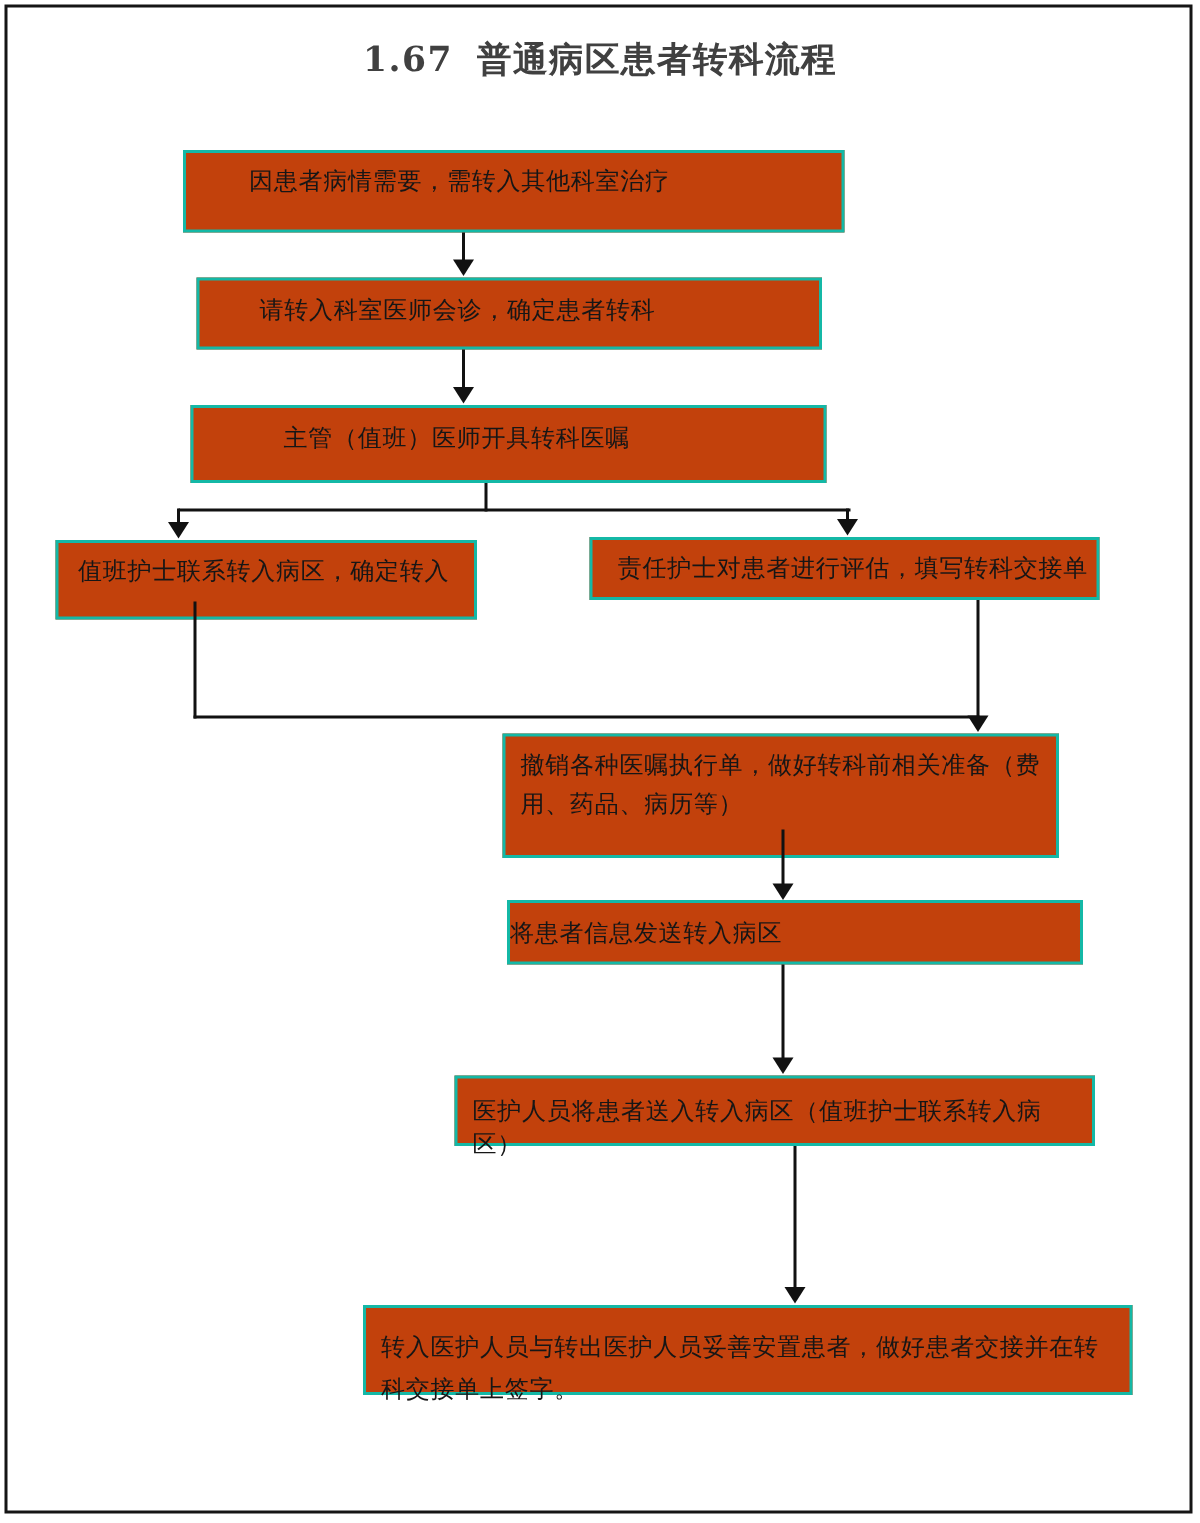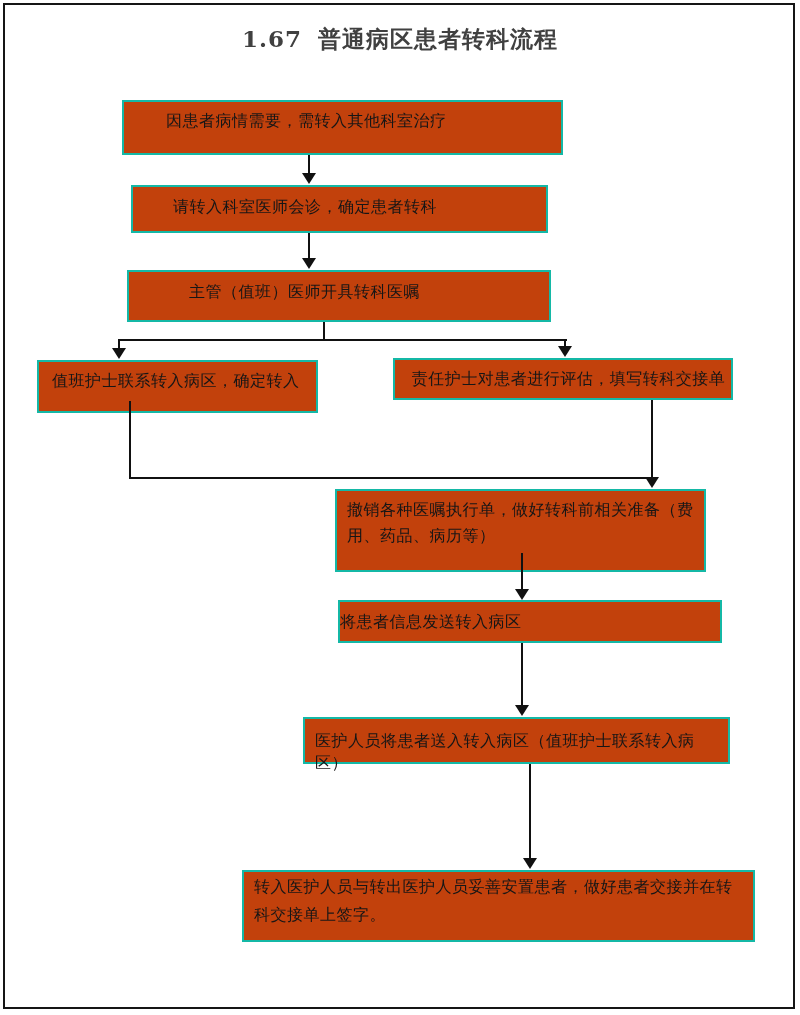--- a/index.html
+++ b/index.html
@@ -60,21 +60,21 @@
   }
   
   #n1 { left: 122px; top: 100px; width: 441px; height: 55px; padding: 8px 10px 0 42px; }
   #n2 { left: 131px; top: 185px; width: 417px; height: 48px; padding: 9px 10px 0 40px; }
   #n3 { left: 127px; top: 270px; width: 424px; height: 52px; padding: 9px 28px 0 60px; }
   #n4 { left: 37px;  top: 360px; width: 281px; height: 53px; padding: 7px 4px 0 13px; line-height: 24px; }
   #n5 { left: 393px; top: 358px; width: 340px; height: 42px; padding: 7px 4px 0 15px; line-height: 24px; text-align: center; }
   #n6 { left: 335px; top: 489px; width: 371px; height: 83px; padding: 6px 8px 0 10px; line-height: 26px; }
   #n7 { left: 338px; top: 600px; width: 384px; height: 43px; padding: 9px 0 0 0; text-align: left; }
   #n8 { left: 303px; top: 717px; width: 427px; height: 47px; padding: 11px 4px 0 10px; }
-  #n9 { left: 242px; top: 870px; width: 513px; height: 72px; padding: 1px 8px 0 10px; line-height: 28px; }
+  #n9 { left: 242px; top: 870px; width: 513px; height: 60px; padding: 12px 8px 0 10px; line-height: 28px; }
 </style>
 </head>
 <body>
 
 <div id="canvas">
 
   <div id="page-border"></div>
 
   <div id="title">1.67 普通病区患者转科流程</div>
 

